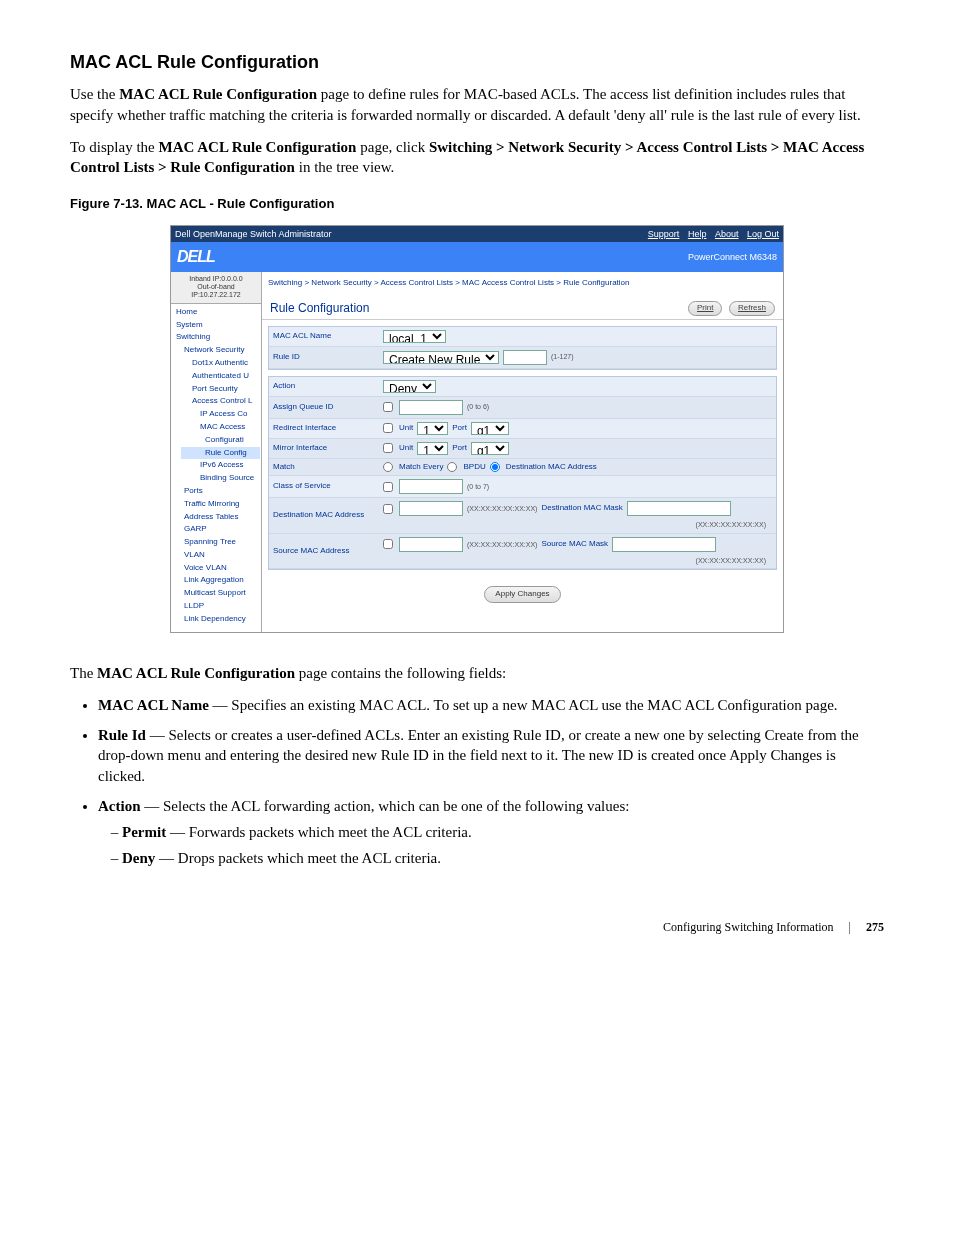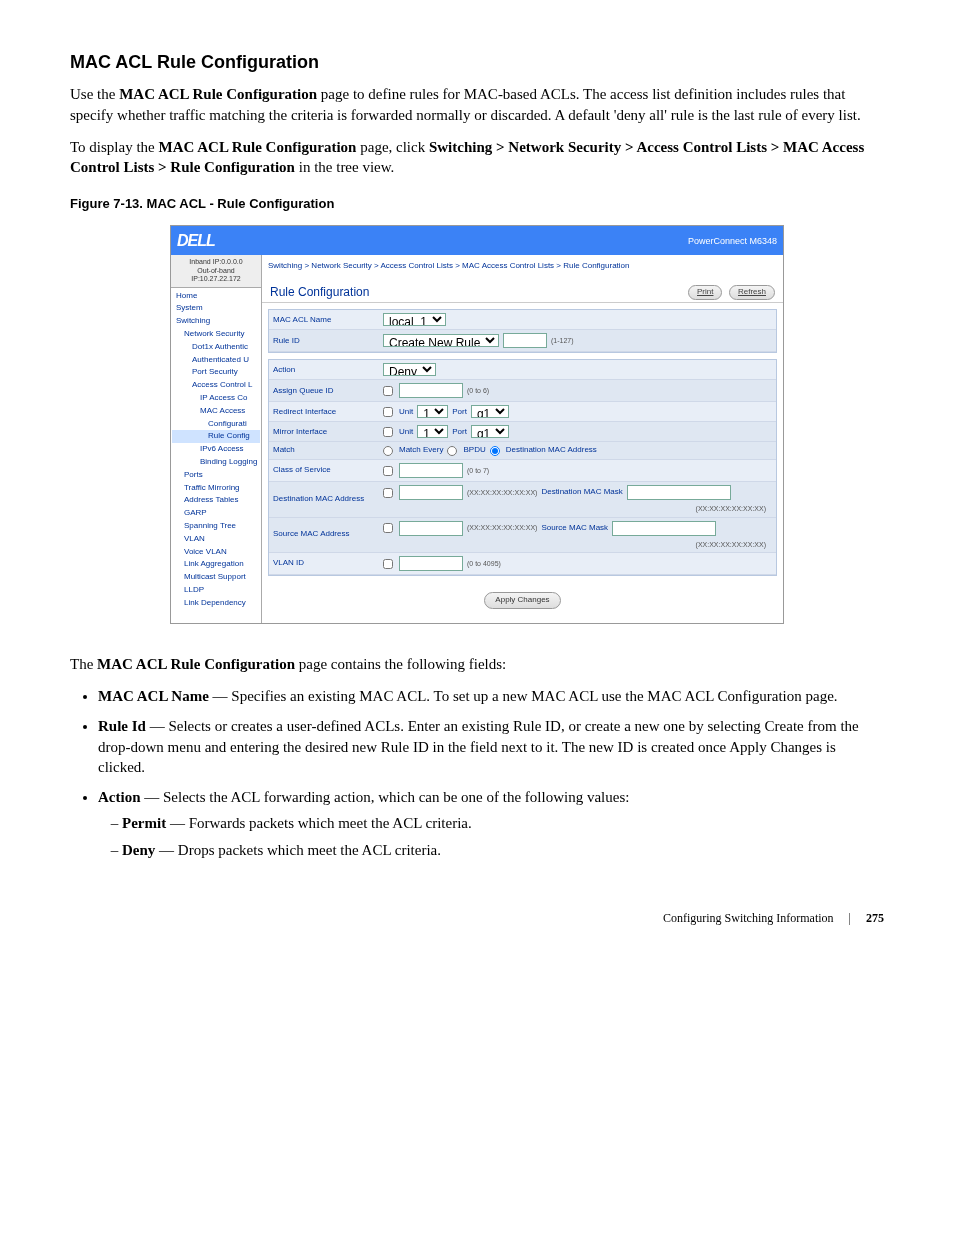--- a/index.html
+++ b/index.html
@@ -87,21 +87,21 @@
     padding: 3px 1px;
     border-bottom: 1px solid #aaa;
     line-height: 1.2;
   }
   .tree { padding: 2px 1px; }
   .tree div { white-space: nowrap; overflow: hidden; padding: 1px 0; }
   .tree .lv1 { padding-left: 4px; }
   .tree .lv2 { padding-left: 12px; }
   .tree .lv3 { padding-left: 20px; }
   .tree .lv4 { padding-left: 28px; }
-  .tree .lv5 { padding-left: 36px; }
+  .tree .lv5 { padding-left: 24px; margin-left: 9px; }
   .tree .sel { background: #cfe3ff; }
   .shot-main {
     flex: 1;
     background: #fff;
   }
   .crumb {
     font-size: 8px;
     color: #003399;
     padding: 6px 6px;
   }
@@ -195,20 +195,29 @@
   <span>Use the </span><span class="bold">MAC ACL Rule Configuration</span><span> page to define rules for MAC-based ACLs. The access list definition includes rules that specify whether traffic matching the criteria is forwarded normally or discarded. A default 'deny all' rule is the last rule of every list.</span>
 </p>
 
 <p class="body">
   <span>To display the </span><span class="bold">MAC ACL Rule Configuration</span><span> page, click </span><span class="bold">Switching &gt; Network Security &gt; Access Control Lists &gt; MAC Access Control Lists &gt; Rule Configuration</span><span> in the tree view.</span>
 </p>
 
 <div class="figure-caption">Figure 7-13.    MAC ACL - Rule Configuration</div>
 
 <div class="shot">
+  <div class="shot-top">
+    <span>Dell OpenManage Switch Administrator</span>
+    <span class="shot-top-links">
+      <span>Support</span>
+      <span>Help</span>
+      <span>About</span>
+      <span>Log Out</span>
+    </span>
+  </div>
   <div class="shot-brand">
     <span>DELL</span>
     <span class="shot-brand-right">PowerConnect M6348</span>
   </div>
   <div class="shot-body">
     <div class="shot-side">
       <div class="side-ip">
         <div>Inband IP:0.0.0.0</div>
         <div>Out-of-band IP:10.27.22.172</div>
       </div>
@@ -219,21 +228,21 @@
           <div class="lv2">Network Security</div>
           <div class="lv3">Dot1x Authentic</div>
           <div class="lv3">Authenticated U</div>
           <div class="lv3">Port Security</div>
           <div class="lv3">Access Control L</div>
           <div class="lv4">IP Access Co</div>
           <div class="lv4">MAC Access</div>
           <div class="lv5">Configurati</div>
           <div class="lv5 sel">Rule Config</div>
           <div class="lv4">IPv6 Access</div>
-          <div class="lv4">Binding Logging</div>
+          <div class="lv4">Binding Source</div>
           <div class="lv2">Ports</div>
           <div class="lv2">Traffic Mirroring</div>
           <div class="lv2">Address Tables</div>
           <div class="lv2">GARP</div>
           <div class="lv2">Spanning Tree</div>
           <div class="lv2">VLAN</div>
           <div class="lv2">Voice VLAN</div>
           <div class="lv2">Link Aggregation</div>
           <div class="lv2">Multicast Support</div>
           <div class="lv2">LLDP</div>
@@ -334,28 +343,20 @@
         </div>
         <div class="cfg-row alt">
           <span class="cfg-label">Source MAC Address</span>
           <span class="cfg-controls" style="flex:1">
             <input type="checkbox" style="">
             <input type="text" class="w60" style="">
             <span class="hint">(XX:XX:XX:XX:XX:XX)</span>
             <span>Source MAC Mask</span>
             <input type="text" class="w100" style="">
             <span class="hint-right">(XX:XX:XX:XX:XX:XX)</span>
-          </span>
-        </div>
-        <div class="cfg-row">
-          <span class="cfg-label">VLAN ID</span>
-          <span class="cfg-controls">
-            <input type="checkbox" style="">
-            <input type="text" class="w60" style="">
-            <span class="hint">(0 to 4095)</span>
           </span>
         </div>
       </div>
 
       <div class="apply-row">
         <span class="apply-btn">Apply Changes</span>
       </div>
     </div>
   </div>
 </div>

